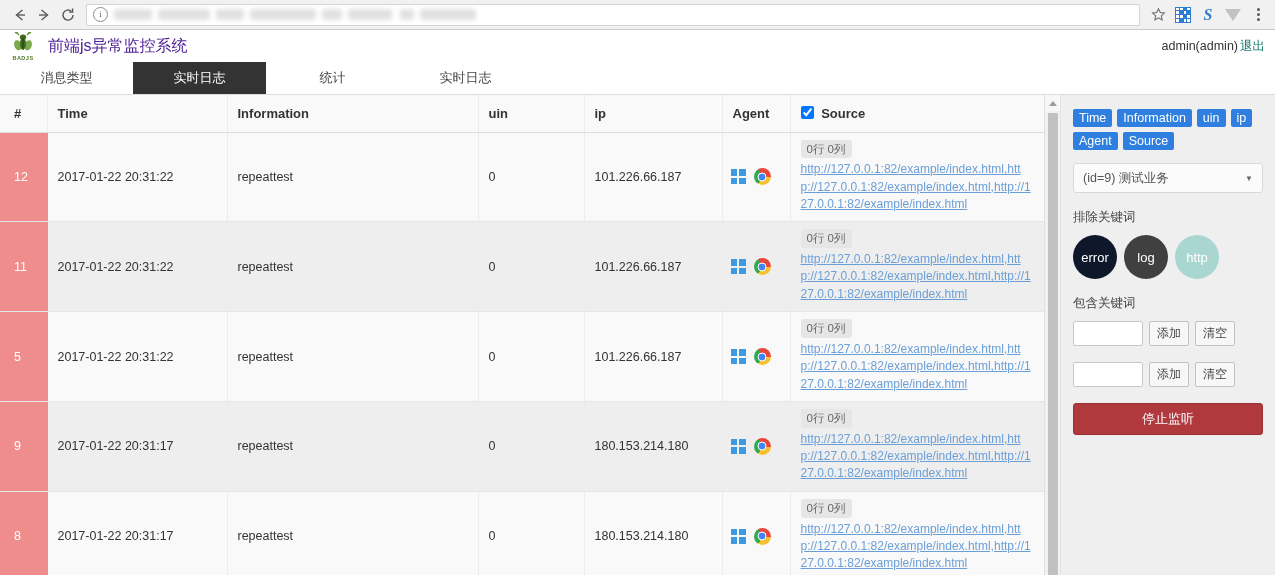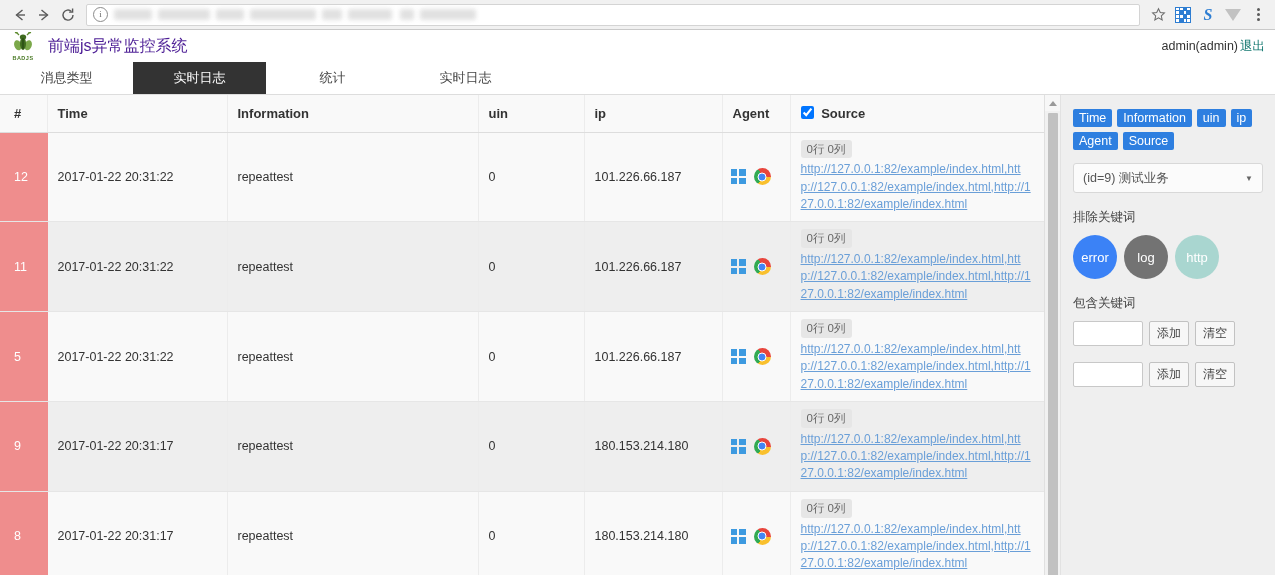--- a/index.html
+++ b/index.html
@@ -388,32 +388,33 @@
         <span class="chip" style="background: rgb(46, 127, 224);">Source</span>
       </div>
 
     <div class="sel">
       <span>(id=9) 测试业务</span>
       <span class="caret">▼</span>
     </div>
 
     <div class="sec-label">排除关键词</div>
     <div class="types" id="types">
-        <span class="bubble" style="background: #3b82f6;">error</span>
-        <span class="bubble" style="background: #737373;">log</span>
+        <span class="bubble" style="background: #0f172a;">error</span>
+        <span class="bubble" style="background: #404040;">log</span>
         <span class="bubble" style="background: rgb(169, 214, 208);">http</span>
       </div>
 
     <div class="sec-label">包含关键词</div>
     <div class="inline-row">
       <input class="kw-input" type="text" value="" style="">
       <button class="mini-btn">添加</button>
       <button class="mini-btn">清空</button>
     </div>
 
     <div class="inline-row">
       <input class="kw-input" type="text" value="" style="">
       <button class="mini-btn">添加</button>
       <button class="mini-btn">清空</button>
     </div>
 
+    <button class="stop-btn">停止监听</button>
   </div>
 </div>
 
 </body></html>

